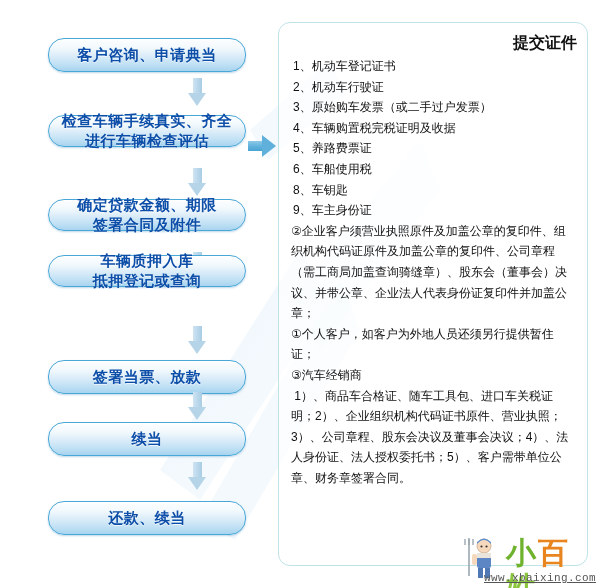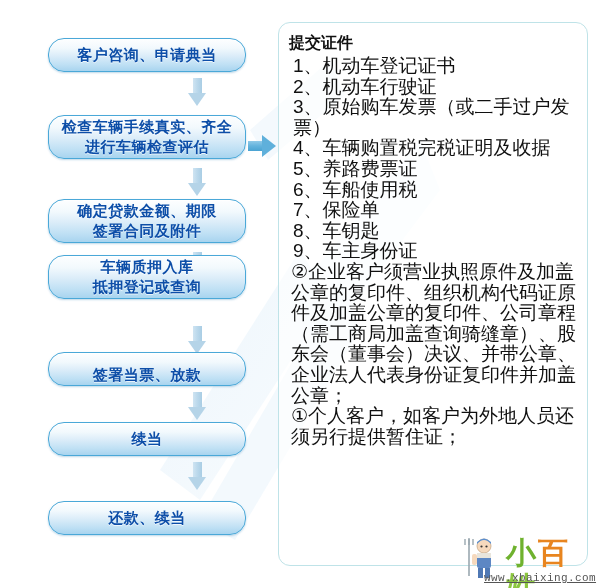--- a/index.html
+++ b/index.html
@@ -62,21 +62,21 @@
     color: #0d4ea8;
     font-weight: bold;
     font-size: 15px;
     line-height: 20px;
     letter-spacing: 0.5px;
     white-space: pre-line;
     text-shadow: 0 1px 0 rgba(255,255,255,0.7);
   }
 
   .box-h1 { height: 34px; }
-  .box-h2 { height: 44px; }
+  .box-h2 { height: 32px; }
 
   
   .down-arrow {
     position: absolute;
     left: 140px;
     width: 18px;
     height: 30px;
   }
   .down-arrow .shaft {
     position: absolute;
@@ -135,30 +135,30 @@
     box-sizing: border-box;
     border: 1px solid #bfe3e8;
     border-radius: 12px;
     background: rgba(255,255,255,0.62);
     padding: 8px 10px 6px 10px;
     overflow: hidden;
     z-index: 2;
   }
 
   #doc-title {
-    text-align: left;
+    text-align: right;
     font-weight: bold;
     font-size: 16px;
     color: #111111;
     line-height: 24px;
     margin-bottom: 1px;
   }
 
   .doc-line {
-    font-size: 19px;
+    font-size: 12px;
     line-height: 20.6px;
     color: #101010;
     white-space: pre-wrap;
   }
   .doc-line.numbered {
     padding-left: 4px;
   }
   .doc-line.indent-1 {
     padding-left: 2px;
   }
@@ -244,21 +244,21 @@
 
     <div class="flow-box box-h2" style="top:255px;">
       <span class="box-label">车辆质押入库
 抵押登记或查询</span>
     </div>
     <div class="down-arrow" style="top:326px;">
       <span class="shaft"></span>
         <span class="head"></span>
     </div>
 
-    <div class="flow-box box-h1" style="top:352px;align-items:flex-end;">
+    <div class="flow-box box-h1" style="top:360px;">
       <span class="box-label">签署当票、放款</span>
     </div>
     <div class="down-arrow" style="top:392px;">
       <span class="shaft"></span>
         <span class="head"></span>
     </div>
 
     <div class="flow-box box-h1" style="top:422px;">
       <span class="box-label">续当</span>
     </div>
@@ -282,26 +282,27 @@
 
 <div id="doc-panel">
   <div id="doc-title">提交证件</div>
 
   <div class="doc-line numbered">1、机动车登记证书</div>
   <div class="doc-line numbered">2、机动车行驶证</div>
   <div class="doc-line numbered">3、原始购车发票（或二手过户发票）</div>
   <div class="doc-line numbered">4、车辆购置税完税证明及收据</div>
   <div class="doc-line numbered">5、养路费票证</div>
   <div class="doc-line numbered">6、车船使用税</div>
-  <div class="doc-line numbered">7、保险单</div>
   <div class="doc-line numbered">8、车钥匙</div>
   <div class="doc-line numbered">9、车主身份证</div>
 
   <div class="doc-line indent-1">②企业客户须营业执照原件及加盖公章的复印件、组织机构代码证原件及加盖公章的复印件、公司章程（需工商局加盖查询骑缝章）、股东会（董事会）决议、并带公章、企业法人代表身份证复印件并加盖公章；</div>
   <div class="doc-line indent-1">①个人客户，如客户为外地人员还须另行提供暂住证；</div>
+  <div class="doc-line indent-1">③汽车经销商</div>
+  <div class="doc-line indent-1"> 1）、商品车合格证、随车工具包、进口车关税证明；2）、企业组织机构代码证书原件、营业执照；3）、公司章程、股东会决议及董事会决议；4）、法人身份证、法人授权委托书；5）、客户需带单位公章、财务章签署合同。</div>
 </div>
 
 <div id="site-watermark">
   <svg width="40" height="44" viewBox="0 0 40 44" style="position:absolute;left:0;top:0;">
     <line x1="7" y1="3" x2="7" y2="40" stroke="#9aa8b0" stroke-width="1.6"></line>
     <path d="M3 3 L3 9 M7 2 L7 9 M11 3 L11 9" stroke="#9aa8b0" stroke-width="1.4" fill="none"></path>
     <circle cx="22" cy="10" r="7" fill="#f6d9bd" stroke="#c9a887" stroke-width="0.8"></circle>
     <path d="M15 8 Q22 0 29 8 L29 6 Q22 -1 15 6 Z" fill="#5a8fd0"></path>
     <circle cx="19.5" cy="10.5" r="1.1" fill="#333"></circle>
     <circle cx="24.5" cy="10.5" r="1.1" fill="#333"></circle>

